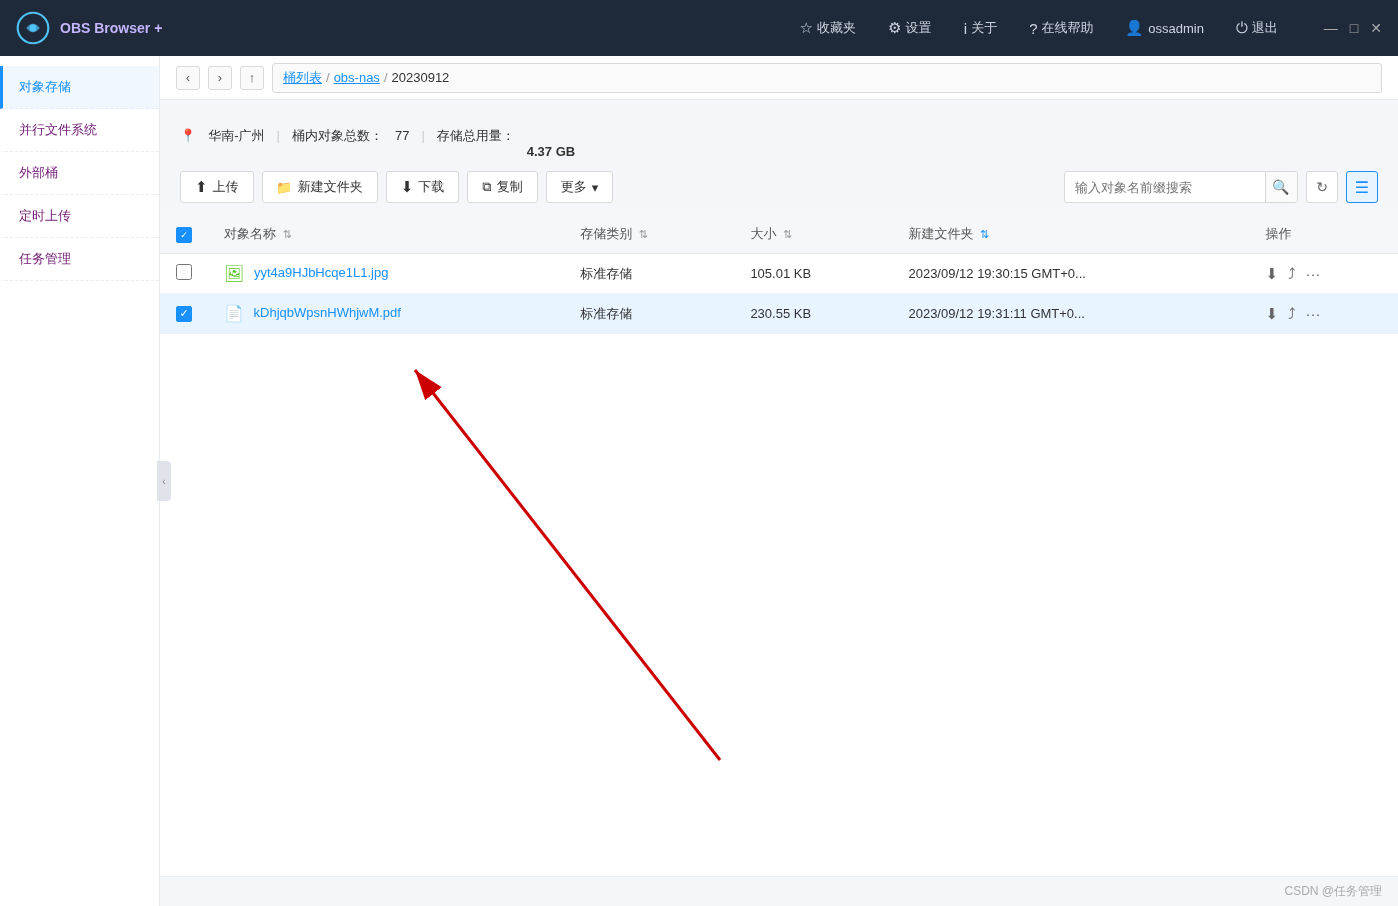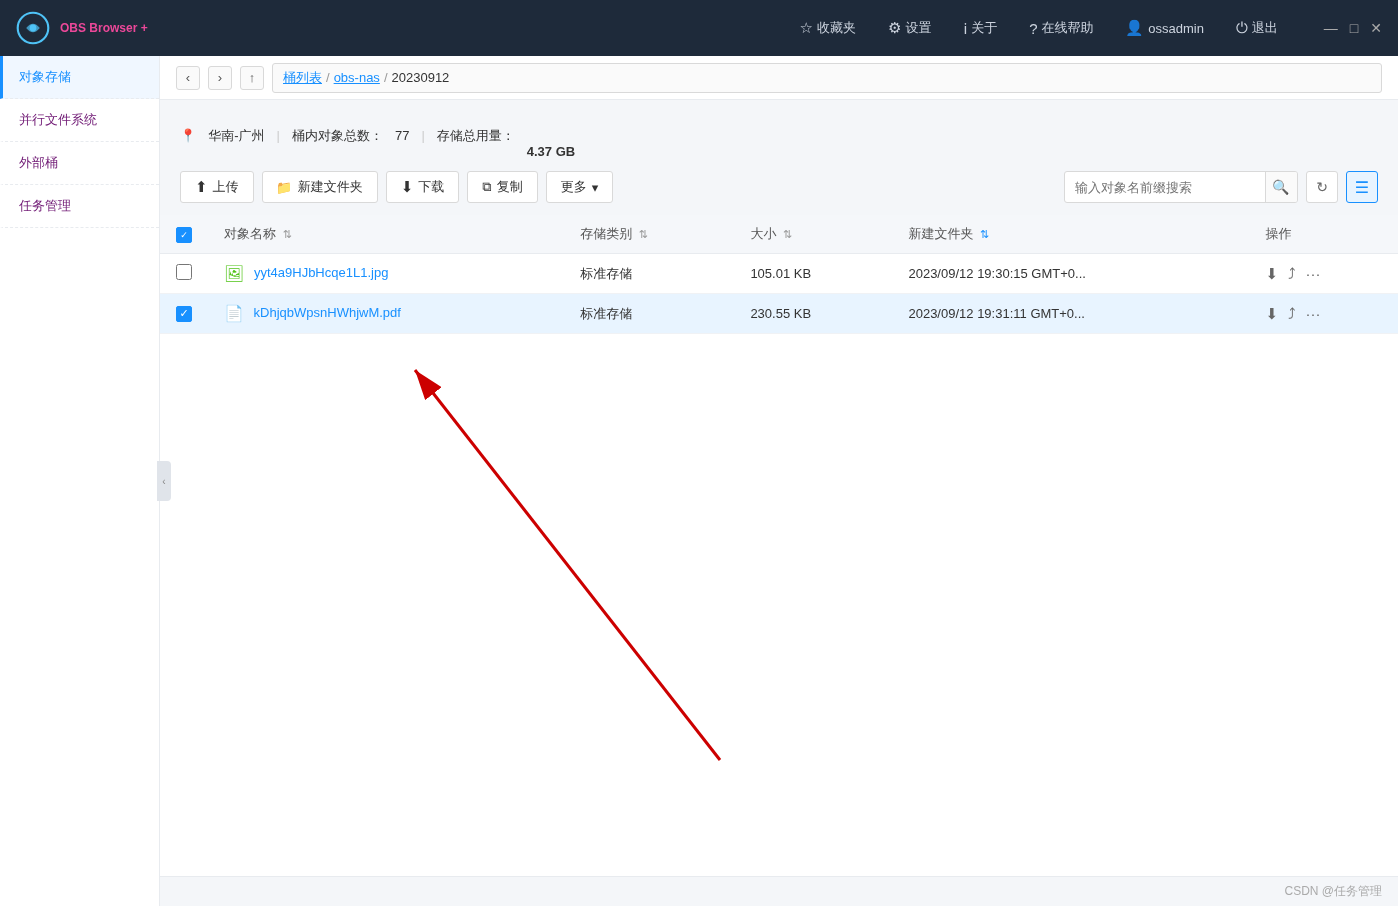--- a/index.html
+++ b/index.html
@@ -19,23 +19,23 @@
     .titlebar-left {
       display: flex;
       align-items: center;
       gap: 10px;
     }
     .titlebar-logo {
       width: 34px;
       height: 34px;
     }
     .titlebar-title {
-      font-size: 12px;
+      font-size: 14px;
       font-weight: bold;
-      color: #ec4899;
+      color: #c4b5fd;
     }
     .titlebar-right {
       display: flex;
       align-items: center;
       gap: 20px;
       font-size: 13px;
       color: #cdd4df;
     }
     .titlebar-right .nav-item {
       display: flex;
@@ -60,20 +60,21 @@
     .app-body {
       display: flex;
       height: calc(100vh - 56px);
     }
 
     
     .sidebar {
       width: 160px;
       background: #fff;
       border-right: 1px solid #e8ebef;
+      padding-top: 10px;
       flex-shrink: 0;
       position: relative;
     }
     .sidebar-item {
       padding: 12px 16px;
       cursor: pointer;
       color: #701a75;
       font-size: 13px;
       border-left: 3px solid transparent;
       border-bottom: 1px dashed #e8ebef;
@@ -392,20 +393,23 @@
 
   <div class="sidebar">
     <div class="sidebar-item active">
       <span>对象存储</span>
     </div>
     <div class="sidebar-item">
       <span>并行文件系统</span>
     </div>
     <div class="sidebar-item">
       <span>外部桶</span>
+    </div>
+    <div class="sidebar-item">
+      <span>定时上传</span>
     </div>
     <div class="sidebar-item">
       <span>任务管理</span>
     </div>
     <div class="sidebar-collapse-btn">‹</div>
   </div>
 
   <div class="main">
 
     <div class="breadcrumb-bar">

